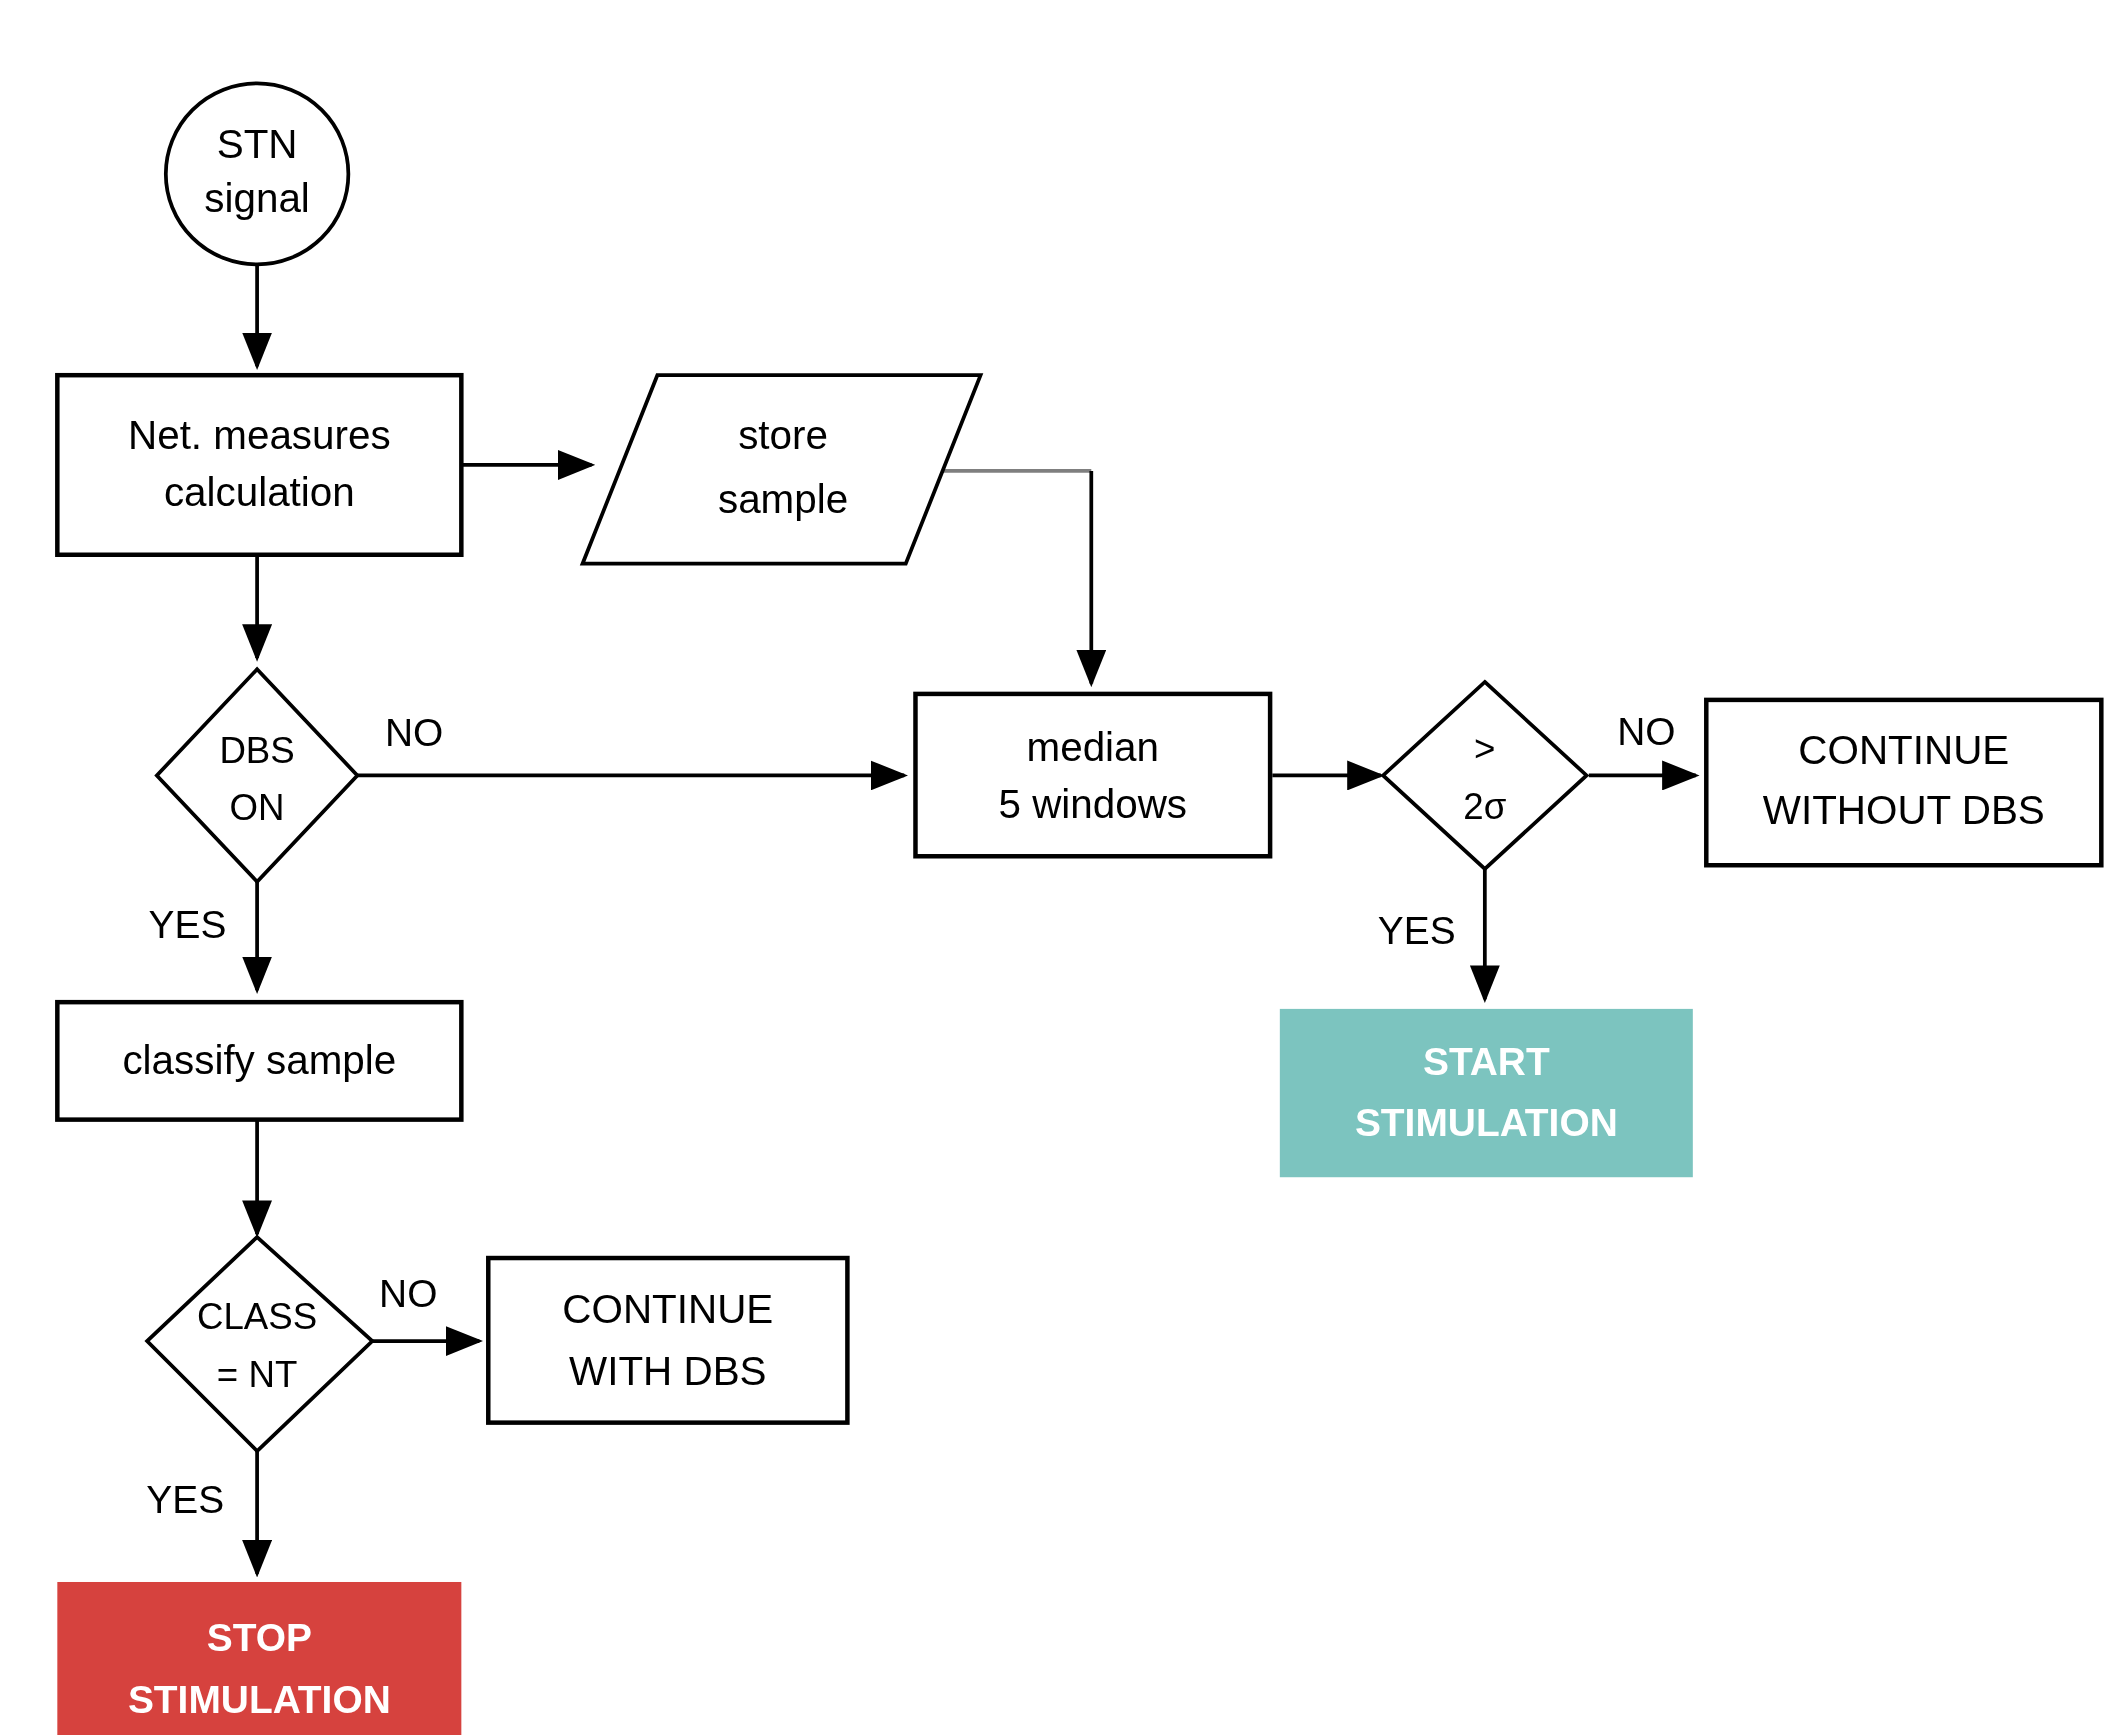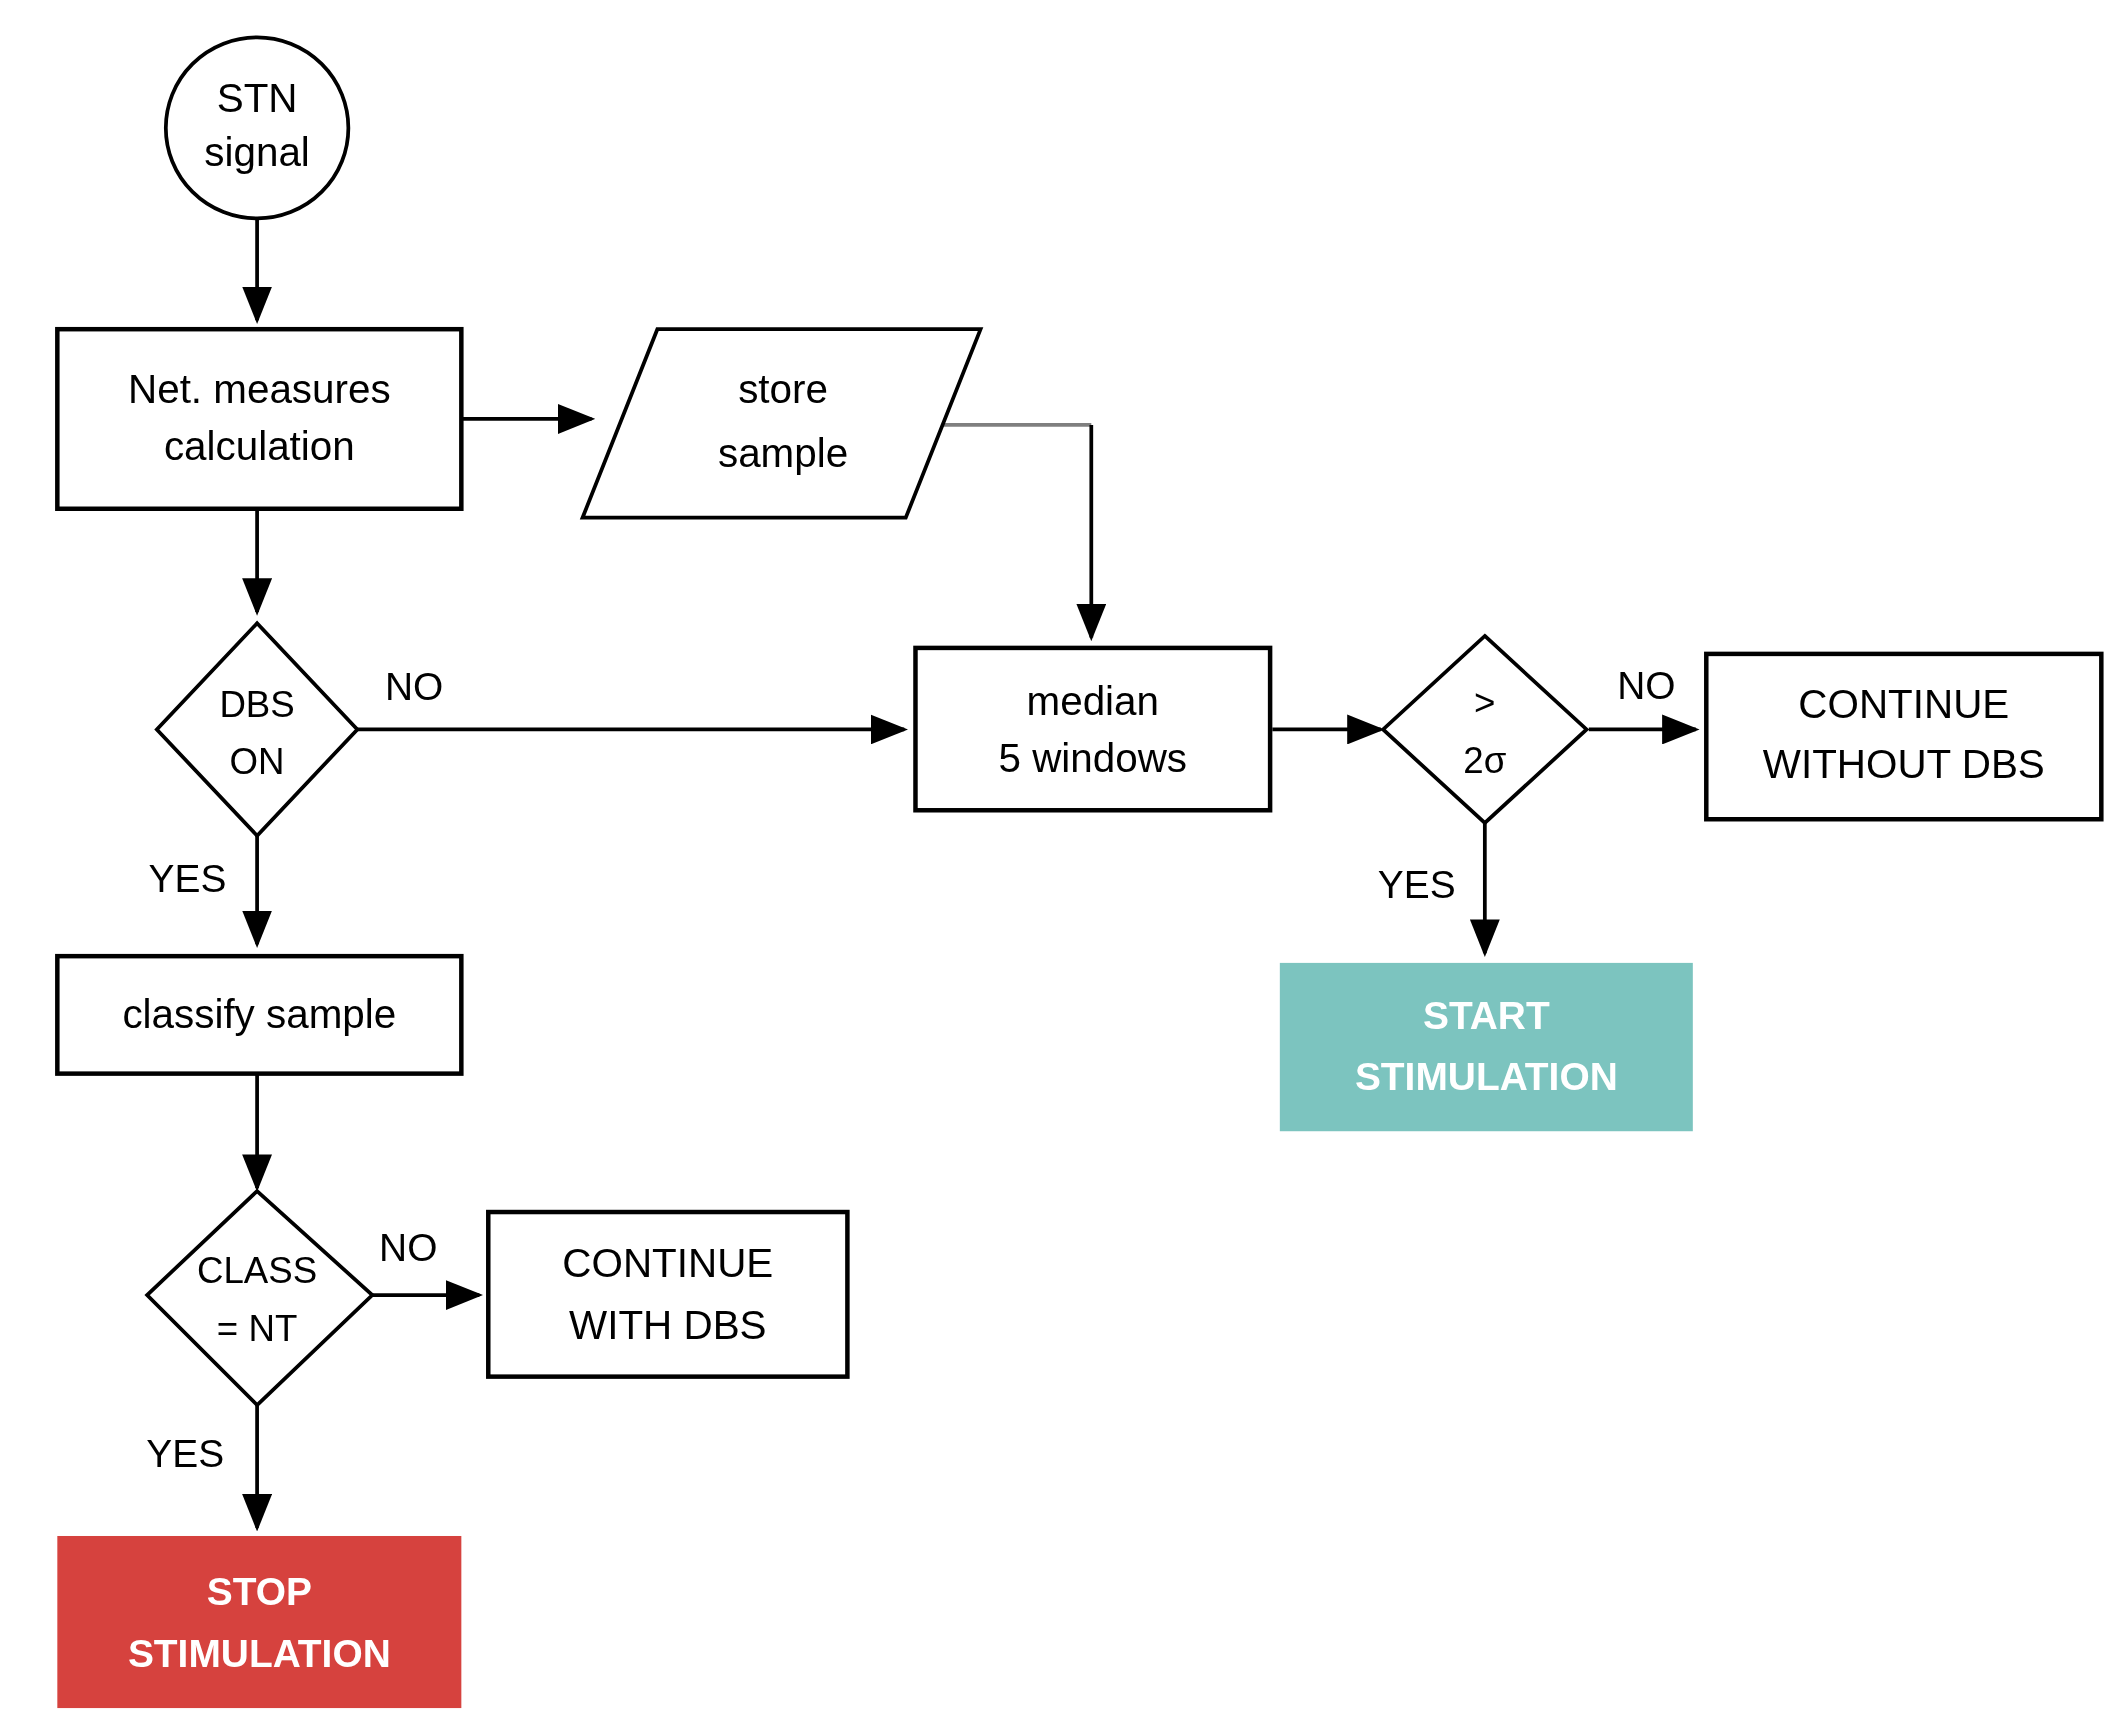--- a/index.html
+++ b/index.html
@@ -11,20 +11,21 @@
     width: 2119px;
     height: 1735px;
     font-family: "Liberation Sans", sans-serif;
     overflow: hidden;
   }
   #flow-root {
     position: relative;
     width: 2119px;
     height: 1353px;
     background: #ffffff;
+    margin-top: 46px;
   }
   svg#flow-svg {
     position: absolute;
     top: 0;
     left: 0;
     width: 2119px;
     height: 1735px;
     display: block;
   }
   .node-shape {

